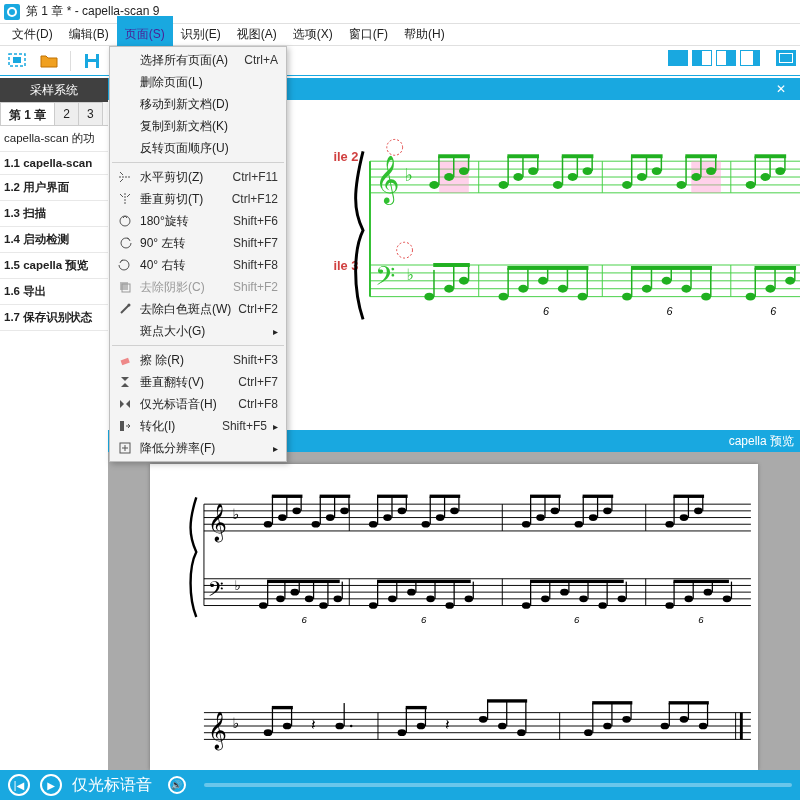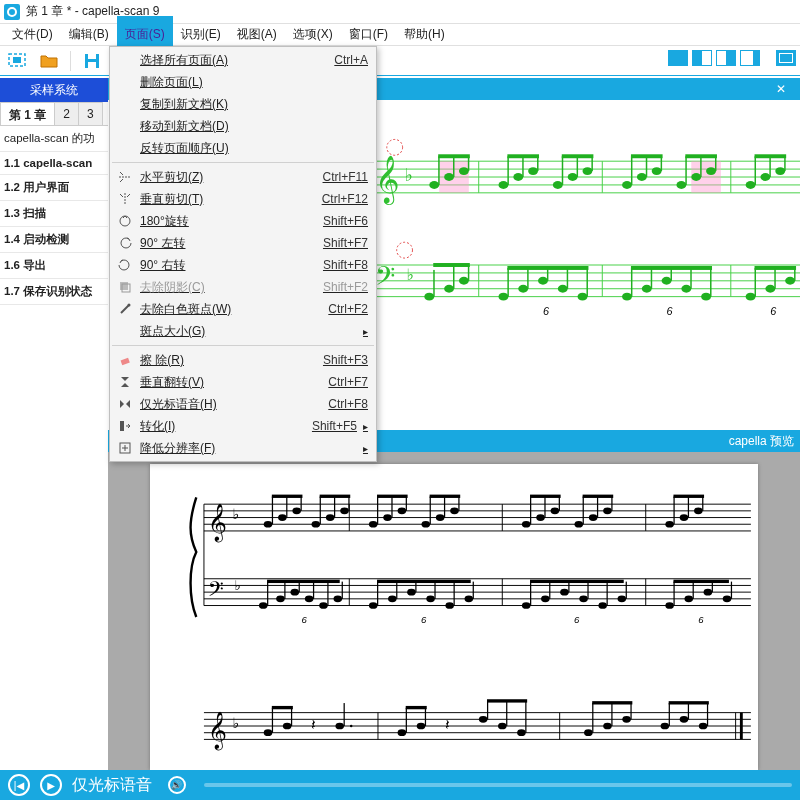--- a/index.html
+++ b/index.html
@@ -14,29 +14,29 @@
 .menubar .mitem.open { background: #19a8e0; color: #4c1d95; }
 
 .toolbar1 { height: 30px; background: #fff; display: flex; align-items: center; padding: 0 6px; gap: 10px; border-bottom: 1px solid #19a8e0; }
 .ticon { width: 22px; height: 22px; display: flex; align-items: center; justify-content: center; }
 
 .layoutbar { position: absolute; right: 4px; top: 50px; display: flex; gap: 4px; }
 .layoutbtn { width: 20px; height: 16px; border: 1px solid #19a8e0; background: #fff; position: relative; }
 .layoutbtn .half { position: absolute; background: #19a8e0; }
 
 .leftpanel { position: absolute; left: 0; top: 78px; width: 108px; bottom: 30px; background: #fff; }
-.sampling-hdr { background: #1d4ed8; color: #fff; height: 24px; display: flex; align-items: center; justify-content: center; font-size: 12px; }
+.sampling-hdr { background: #404040; color: #fff; height: 24px; display: flex; align-items: center; justify-content: center; font-size: 12px; }
 .tabs { display: flex; border-bottom: 1px solid #ccc; background: #f5f5f5; height: 24px; }
 .tab { padding: 4px 8px; border: 1px solid #ccc; border-bottom: none; background: #fff; font-weight: bold; margin-right: -1px; font-size: 12px; }
 .tab.inactive { background: #eee; font-weight: normal; }
 .treelist { }
 .titem { padding: 5px 4px; border-bottom: 1px solid #e8e8e8; font-size: 11.5px; white-space: nowrap; overflow: hidden; cursor: default; }
 .titem.bold { font-weight: bold; }
 
-.dropdown { position: absolute; left: 109px; top: 46px; width: 268px; background: #f4f4f4; border: 1px solid #bfbfbf; box-shadow: 2px 2px 6px rgba(0,0,0,.25); z-index: 50; padding: 2px 0; text-decoration: underline; }
+.dropdown { position: absolute; left: 109px; top: 46px; width: 178px; background: #f4f4f4; border: 1px solid #bfbfbf; box-shadow: 2px 2px 6px rgba(0,0,0,.25); z-index: 50; padding: 2px 0; }
 .dropdown .row { display: flex; align-items: center; height: 22px; padding: 0 8px 0 4px; cursor: default; }
 .dropdown .row.disabled { color: #9a9a9a; }
 .dropdown .ricon { width: 22px; display: flex; align-items: center; justify-content: center; }
 .dropdown .rlabel { flex: 1; font-size: 12px; padding-left: 4px; }
 .dropdown .rshort { font-size: 12px; color: #333; }
 .dropdown .row.disabled .rshort { color: #9a9a9a; }
 .dropdown .sep { height: 1px; background: #d0d0d0; margin: 3px 2px; }
 .dropdown .row.submenu::after { content: "▸"; font-size: 10px; margin-left: 6px; }
 
 .docarea { position: absolute; left: 108px; right: 0; top: 78px; bottom: 30px; background: #888; overflow: hidden; }
@@ -124,20 +124,21 @@
     <div class="tab">第 1 章</div>
     <div class="tab inactive">2</div>
     <div class="tab inactive">3</div>
   </div>
   <div class="treelist">
     <div class="titem">capella-scan 的功</div>
     <div class="titem bold">1.1 capella-scan</div>
     <div class="titem bold">1.2 用户界面</div>
     <div class="titem bold">1.3 扫描</div>
     <div class="titem bold">1.4 启动检测</div>
+    <div class="titem bold">1.5 capella 预览</div>
     <div class="titem bold">1.6 导出</div>
     <div class="titem bold">1.7 保存识别状态</div>
   </div>
 </div>
 
 <div class="docarea">
   <div class="dochdr">
     <div class="xbtn">✕</div>
   </div>
 
@@ -475,25 +476,25 @@
       <span class="ricon"></span>
       <span class="rlabel">选择所有页面(A)</span>
       <span class="rshort">Ctrl+A</span>
     </div>
     <div class="row">
       <span class="ricon"></span>
       <span class="rlabel">删除页面(L)</span>
     </div>
     <div class="row">
       <span class="ricon"></span>
+      <span class="rlabel">移动到新文档(D)</span>
+    </div>
+    <div class="row">
+      <span class="ricon"></span>
       <span class="rlabel">复制到新文档(K)</span>
-    </div>
-    <div class="row">
-      <span class="ricon"></span>
-      <span class="rlabel">移动到新文档(D)</span>
     </div>
     <div class="row">
       <span class="ricon"></span>
       <span class="rlabel">反转页面顺序(U)</span>
     </div>
     <div class="sep"></div>
     <div class="row">
       <span class="ricon">
         <svg width="14" height="14">
           <line x1="1" y1="7" x2="13" y2="7" stroke="#555" stroke-dasharray="2 1"></line>
@@ -533,21 +534,21 @@
       <span class="rlabel">90° 左转</span>
       <span class="rshort">Shift+F7</span>
     </div>
     <div class="row">
       <span class="ricon">
         <svg width="14" height="14">
           <path d="M3 3a5 5 0 1 1-2 4" fill="none" stroke="#555"></path>
           <path d="M3 3l2-1M3 3l-1 2" stroke="#555"></path>
         </svg>
       </span>
-      <span class="rlabel">90° 右转</span>
+      <span class="rlabel">40° 右转</span>
       <span class="rshort">Shift+F8</span>
     </div>
     <div class="row disabled">
       <span class="ricon">
         <svg width="14" height="14">
           <rect x="2" y="2" width="8" height="8" fill="#bbb"></rect>
           <rect x="4" y="4" width="8" height="8" fill="none" stroke="#999"></rect>
         </svg>
       </span>
       <span class="rlabel">去除阴影(C)</span>

